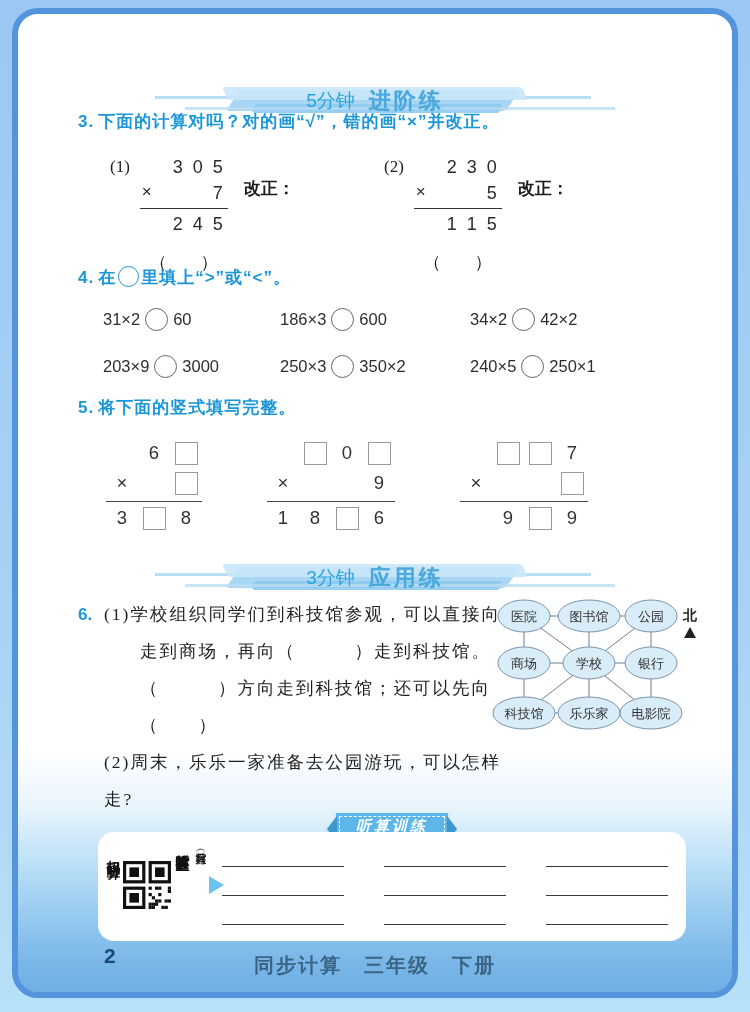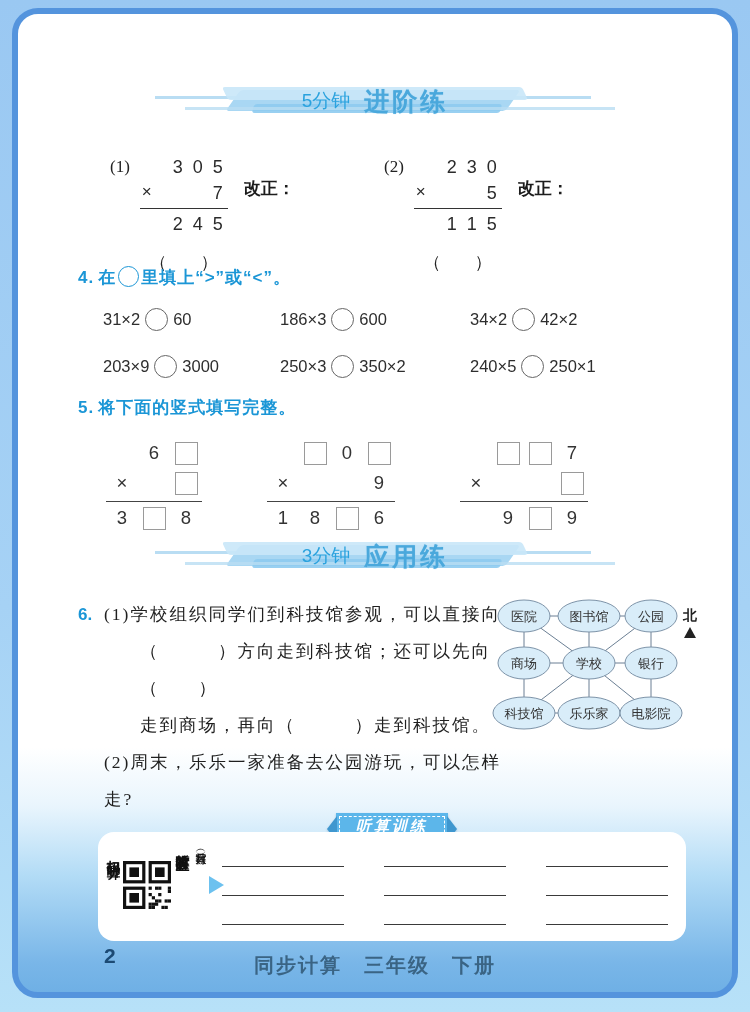--- a/index.html
+++ b/index.html
@@ -15,21 +15,21 @@
   .banner { position:absolute; left:50%; transform:translateX(-50%); width:300px; height:32px; }
   .banner .s { position:absolute; }
   .banner .s1 { left:8px; right:12px; top:5px; height:21px; background:#a9d7f3; transform:skewX(-35deg); border-radius:3px;}
   .banner .s2 { left:0; right:0; top:2px; height:13px; background:#c9e7f8; transform:skewX(25deg); opacity:.9; border-radius:3px;}
   .banner .s3 { left:28px; right:24px; top:19px; height:9px; background:#8ecbf0; transform:skewX(-15deg); opacity:.9; border-radius:3px;}
   .banner::before, .banner::after { content:""; position:absolute; height:3px; background:#b9ddf3; }
   .banner::before { left:-70px; right:-66px; top:11px; }
   .banner::after  { left:-40px; right:-90px; top:22px; opacity:.8; }
   .banner .txt { position:relative; z-index:2; display:flex; align-items:center; justify-content:center; gap:14px; height:100%; }
   .banner .time { color:#2aa2de; font-size:19px; }
-  .banner .lbl  { color:#4aa8dc; font-size:25px; font-weight:bold; letter-spacing:3px;
+  .banner .lbl  { color:#4aa8dc; font-size:22px; font-weight:bold; letter-spacing:3px;
                   text-shadow:0 0 1px #7fc3e8; }
 
   
   .qhead { position:absolute; left:60px; color:#1b96d6; font-size:17px; font-weight:bold; letter-spacing:1px; }
   .qnum  { margin-right:4px; }
   .hcircle { display:inline-block; width:19px; height:19px; border:1.3px solid #1b96d6; border-radius:50%;
              vertical-align:-4px; margin:0 2px; background:#fff; }
 
   
   .vcalc { position:absolute; display:flex; }
@@ -106,20 +106,23 @@
     <div class="banner" style="top:52px;margin-top:19px;">
       <span class="s s1"></span>
         <span class="s s2"></span>
         <span class="s s3"></span>
       <div class="txt">
         <span class="time">5分钟</span>
         <span class="lbl">进阶练</span>
       </div>
     </div>
 
+    <div class="qhead" style="top:96px;">
+      <span class="qnum">3.</span><span>下面的计算对吗？对的画“√”，错的画“×”并改正。</span>
+    </div>
     <div id="q3-problems">
         <div class="vcalc" style="left: 92px; top: 140px;">
           <span class="vc-idx">(1)</span>
           <div class="vc-body">
             <div class="vc-row">
               <span class="vc-cell">3</span>
               <span class="vc-cell">0</span>
               <span class="vc-cell">5</span>
             </div>
             <div class="vc-row">
@@ -275,34 +278,34 @@
             <div class="vf-cell"></div>
             <div class="vf-cell">9</div>
             <div class="vf-cell">
               <div class="vf-box"></div>
             </div>
             <div class="vf-cell">9</div>
           </div>
         </div>
       </div>
 
-    <div class="banner" style="top:526px;text-align:right;">
+    <div class="banner" style="top:548px;text-align:right;">
       <span class="s s1"></span>
         <span class="s s2"></span>
         <span class="s s3"></span>
       <div class="txt">
         <span class="time">3分钟</span>
         <span class="lbl">应用练</span>
       </div>
     </div>
 
     <div class="q6text" id="q6-text">
         <div class="q6line" style="position: relative;"><span class="q6num">6.</span><span>(1)学校组织同学们到科技馆参观，可以直接向</span></div>
+        <div class="q6line ind"><span>走到商场，再向（　　　）走到科技馆。</span></div>
         <div class="q6line ind"><span>（　　　）方向走到科技馆；还可以先向（　　）</span></div>
-        <div class="q6line ind"><span>走到商场，再向（　　　）走到科技馆。</span></div>
         <div class="q6line"><span>(2)周末，乐乐一家准备去公园游玩，可以怎样走?</span></div>
       </div>
     <div class="mapwrap">
       <svg id="map-svg" width="232" height="150">
           <line x1="34" y1="24" x2="99" y2="24" stroke="#6b7f94" stroke-width="1"></line>
           <line x1="99" y1="24" x2="161" y2="24" stroke="#6b7f94" stroke-width="1"></line>
           <line x1="34" y1="71" x2="99" y2="71" stroke="#6b7f94" stroke-width="1"></line>
           <line x1="99" y1="71" x2="161" y2="71" stroke="#6b7f94" stroke-width="1"></line>
           <line x1="34" y1="121" x2="99" y2="121" stroke="#6b7f94" stroke-width="1"></line>
           <line x1="99" y1="121" x2="161" y2="121" stroke="#6b7f94" stroke-width="1"></line>

